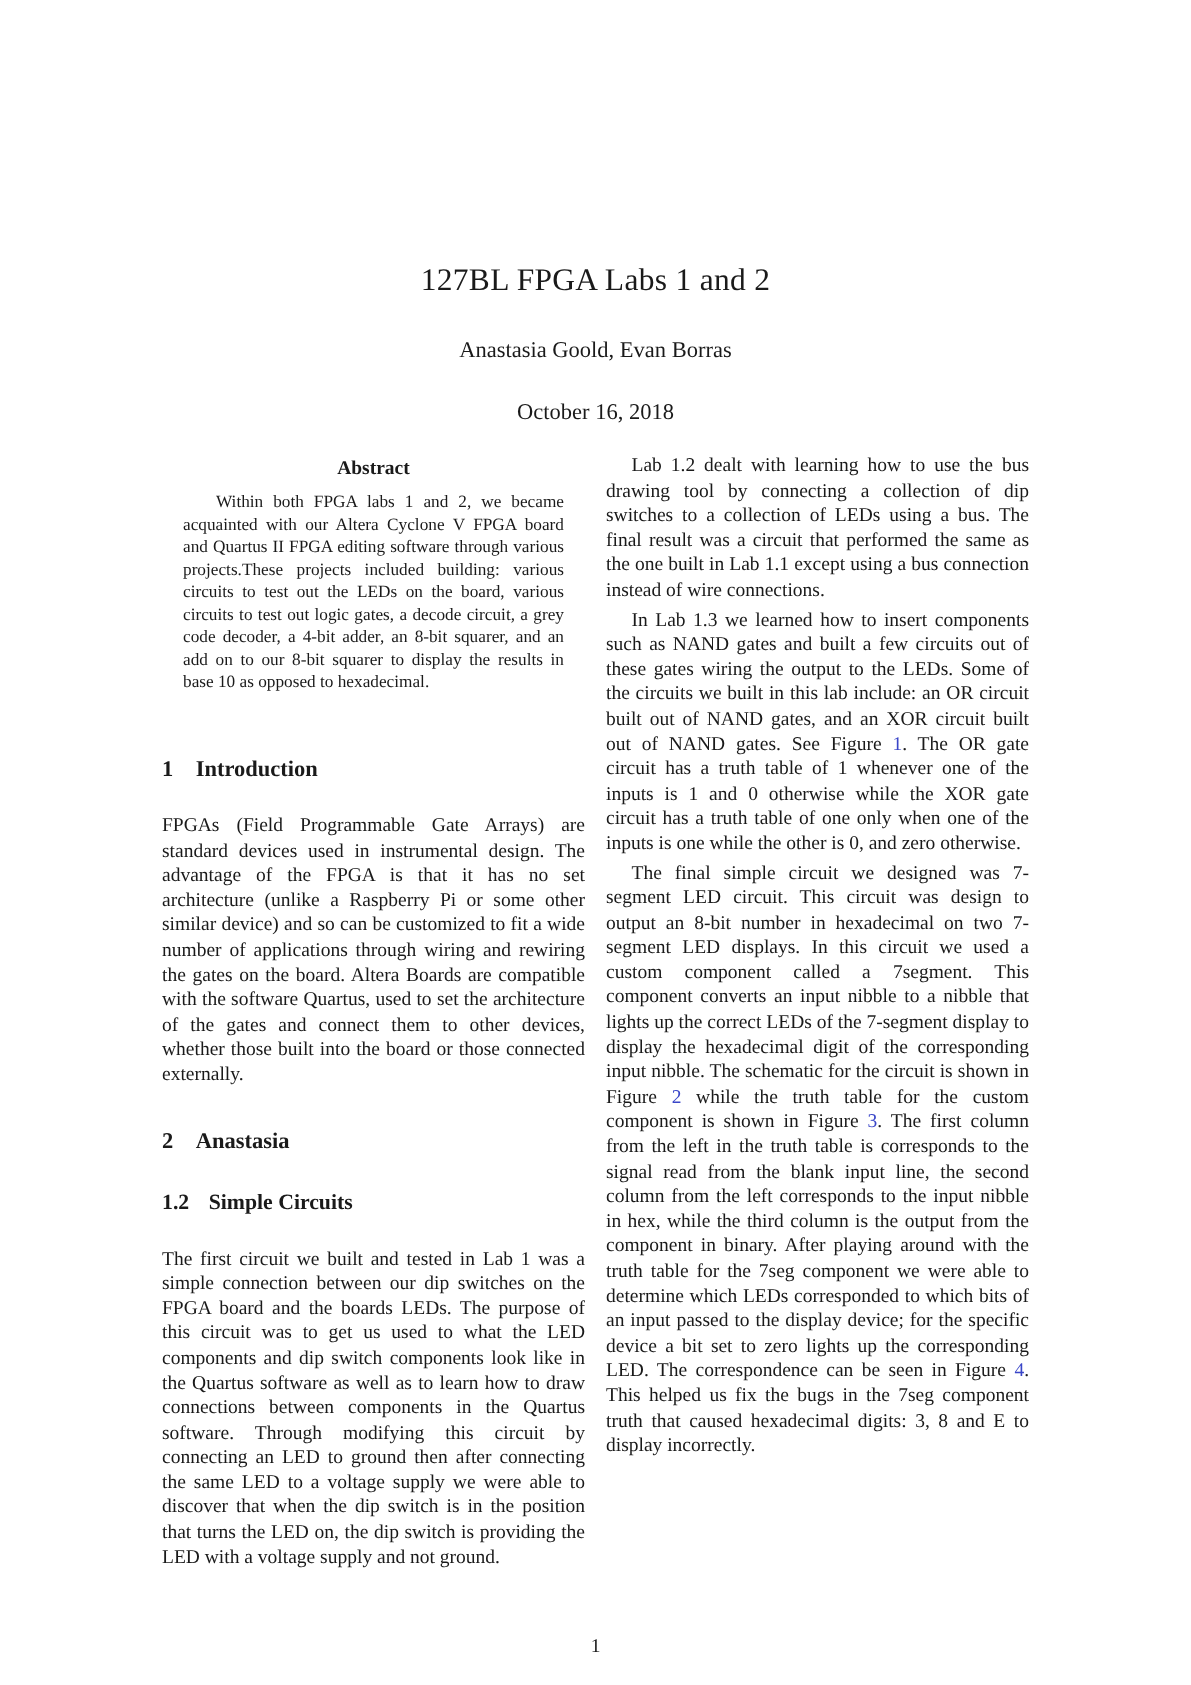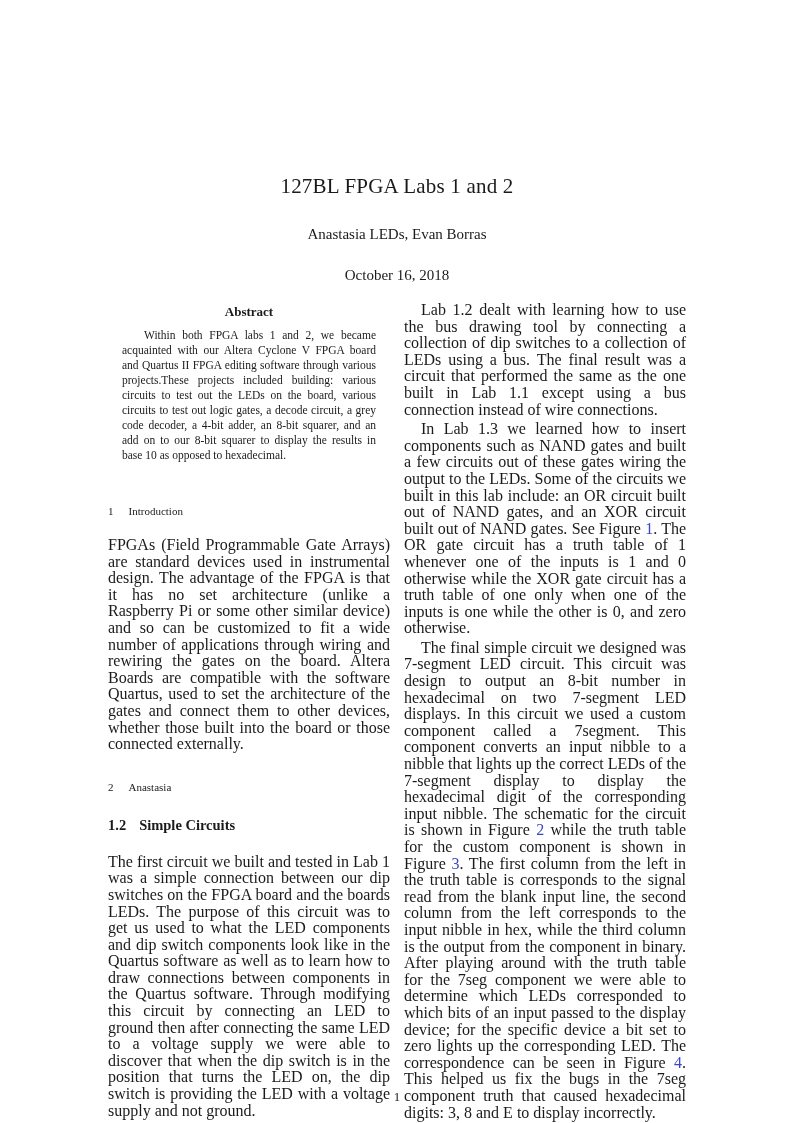--- a/index.html
+++ b/index.html
@@ -40,21 +40,21 @@
     margin: 18px 94px 0 94px;
     display: flex;
     gap: 14px;
     justify-content: space-between;
   }
   .col {
     flex: 1 1 0;
     min-width: 0;
   }
   .col p {
-    font-size: 16px;
+    font-size: 13px;
     line-height: 16.6px;
     text-align: justify;
     margin: 0 0 3px 0;
     hyphens: auto;
     -webkit-hyphens: auto;
   }
   .col p.indent { text-indent: 17px; }
   .col p.noindent { text-indent: 0; }
   .abstract-heading {
     text-align: center;
@@ -66,22 +66,22 @@
     margin: 8px 0 0 0 !important;
     padding: 0 14px;
     font-size: 11.5px !important;
     line-height: 15px !important;
     text-align: justify;
     text-indent: 22px;
     hyphens: auto;
     -webkit-hyphens: auto;
   }
   h2.sec {
-    font-size: 11px;
-    font-weight: normal;
+    font-size: 15px;
+    font-weight: bold;
     margin: 40px 0 20px 0;
   }
   h2.sec .sec-num { display: inline-block; margin-right: 15px; }
   h3.subsec {
     font-size: 14.5px;
     font-weight: bold;
     margin: 24px 0 20px 0;
   }
   h3.subsec .sec-num { display: inline-block; margin-right: 13px; }
   h2.sec-intro { margin-top: 42px; }
@@ -99,21 +99,21 @@
     font-size: 13px;
   }
 </style>
 </head>
 <body>
 
 <div class="page" style="color: rgb(26, 26, 26); background: rgb(255, 255, 255);">
 
   <header class="titleblock">
     <h1 class="paper-title">127BL FPGA Labs 1 and 2</h1>
-    <div class="paper-authors">Anastasia LEDs, Evan Borras</div>
+    <div class="paper-authors">Anastasia Goold, Evan Borras</div>
     <div class="paper-date">October 16, 2018</div>
   </header>
 
   <div class="columns">
 
     <div class="col left">
       <section>
         <div class="abstract-heading">Abstract</div>
         <p class="abstract-body">Within both FPGA labs 1 and 2, we became acquainted with our Altera Cyclone V FPGA board and Quartus II FPGA editing software through various projects.These projects included building: various circuits to test out the LEDs on the board, various circuits to test out logic gates, a decode circuit, a grey code decoder, a 4-bit adder, an 8-bit squarer, and an add on to our 8-bit squarer to display the results in base 10 as opposed to hexadecimal.</p>
       </section>

